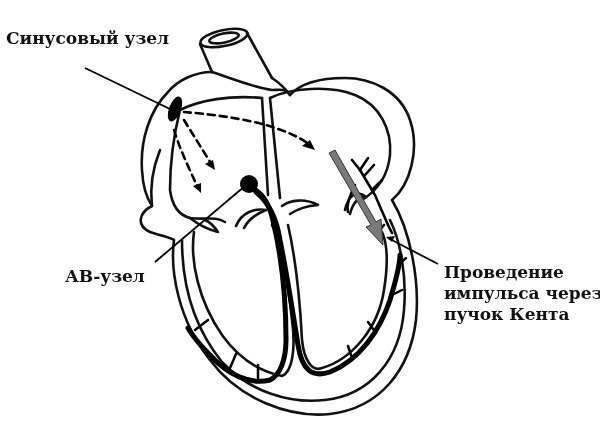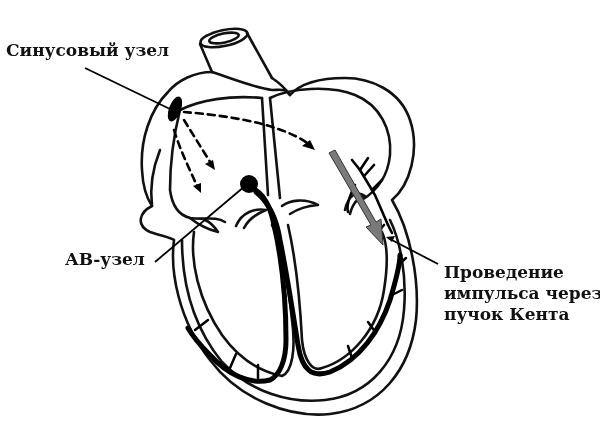--- a/index.html
+++ b/index.html
@@ -7,22 +7,22 @@
   .canvas { position: absolute; left: 0; top: 0; width: 600px; height: 426px; }
   .label {
     position: absolute;
     font-family: "DejaVu Serif", "Liberation Serif", serif;
     font-weight: bold;
     color: #111111;
     font-size: 17px;
     line-height: 21px;
     white-space: nowrap;
   }
-  #lbl-sinus { left: 6px; top: 40px; text-align: center; }
-  #lbl-av { left: 65px; top: 249px; }
+  #lbl-sinus { left: 6px; top: 28px; text-align: center; }
+  #lbl-av { left: 65px; top: 266px; }
   #lbl-kent { left: 444px; top: 262px; }
   #lbl-kent div { display: block; }
   svg path, svg line, svg ellipse, svg circle, svg polygon { vector-effect: non-scaling-stroke; }
 </style>
 </head>
 <body>
 
 <div class="canvas">
 <svg width="600" height="426" viewBox="0 0 600 426" xmlns="http://www.w3.org/2000/svg">
   <g fill="none" stroke="#111" stroke-width="2.6" stroke-linecap="round" stroke-linejoin="round">

